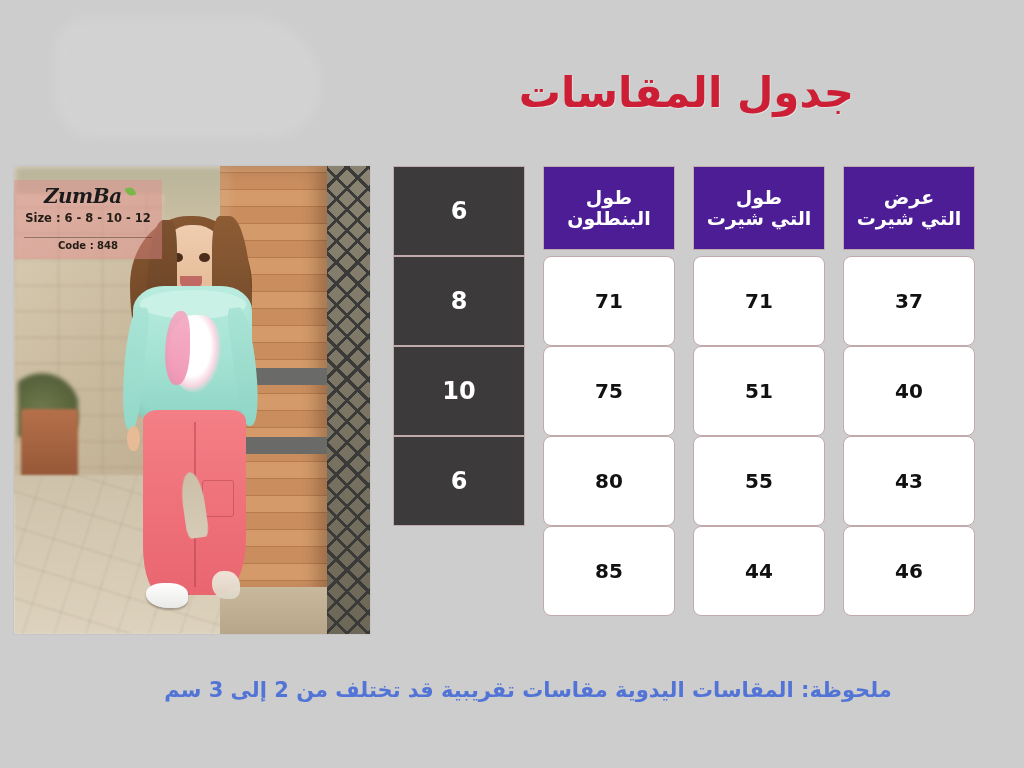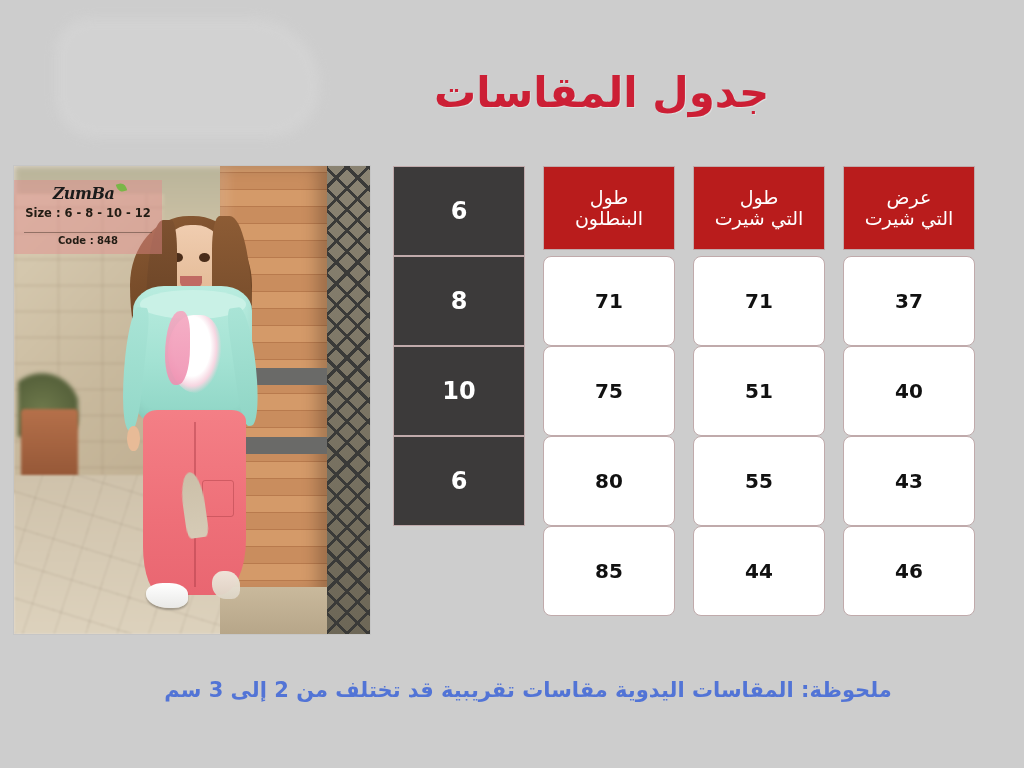--- a/index.html
+++ b/index.html
@@ -32,21 +32,21 @@
     position: absolute;
     inset: 0;
   }
 
   
   #title {
     position: absolute;
     right: 170px;
     top: 72px;
     width: 420px;
-    text-align: left;
+    text-align: right;
     font-size: 42px;
     font-weight: bold;
     color: #cc1f35;
     letter-spacing: 0px;
     text-shadow: 1px 1px 0 rgba(255,255,255,.35);
     line-height: 1;
     direction: rtl;
   }
 
   
@@ -236,21 +236,21 @@
     color: #2a2218;
     text-align: center;
     direction: ltr;
     line-height: 1.25;
     filter: blur(.25px);
   }
   #photo-label .brand {
     font-family: "DejaVu Serif", "Liberation Serif", serif;
     font-style: italic;
     font-weight: bold;
-    font-size: 16px;
+    font-size: 20px;
     color: #1b1b1b;
     letter-spacing: -.5px;
   }
   #photo-label .leaf {
     display:inline-block; width:9px; height:9px;
     background:#7ab648; border-radius: 0 70% 0 70%;
     transform: translateY(-7px) rotate(-20deg);
     margin: 0 -3px 0 -2px;
   }
   #photo-label .sizes {
@@ -275,24 +275,24 @@
   }
   #table .cell {
     display: flex;
     align-items: center;
     justify-content: center;
     text-align: center;
     line-height: 1.12;
     border: 1px solid #c0aaab;
   }
   #table .head {
-    background: #b91c1c;
+    background: #4c1d95;
     color: #ffffff;
     font-size: 19px;
-    font-weight: normal;
+    font-weight: bold;
     padding: 0 6px;
   }
   #table .size {
     background: #3c3a3a;
     color: #ffffff;
     font-size: 24px;
     font-weight: bold;
     height: 90px;
   }
   #table .val {

